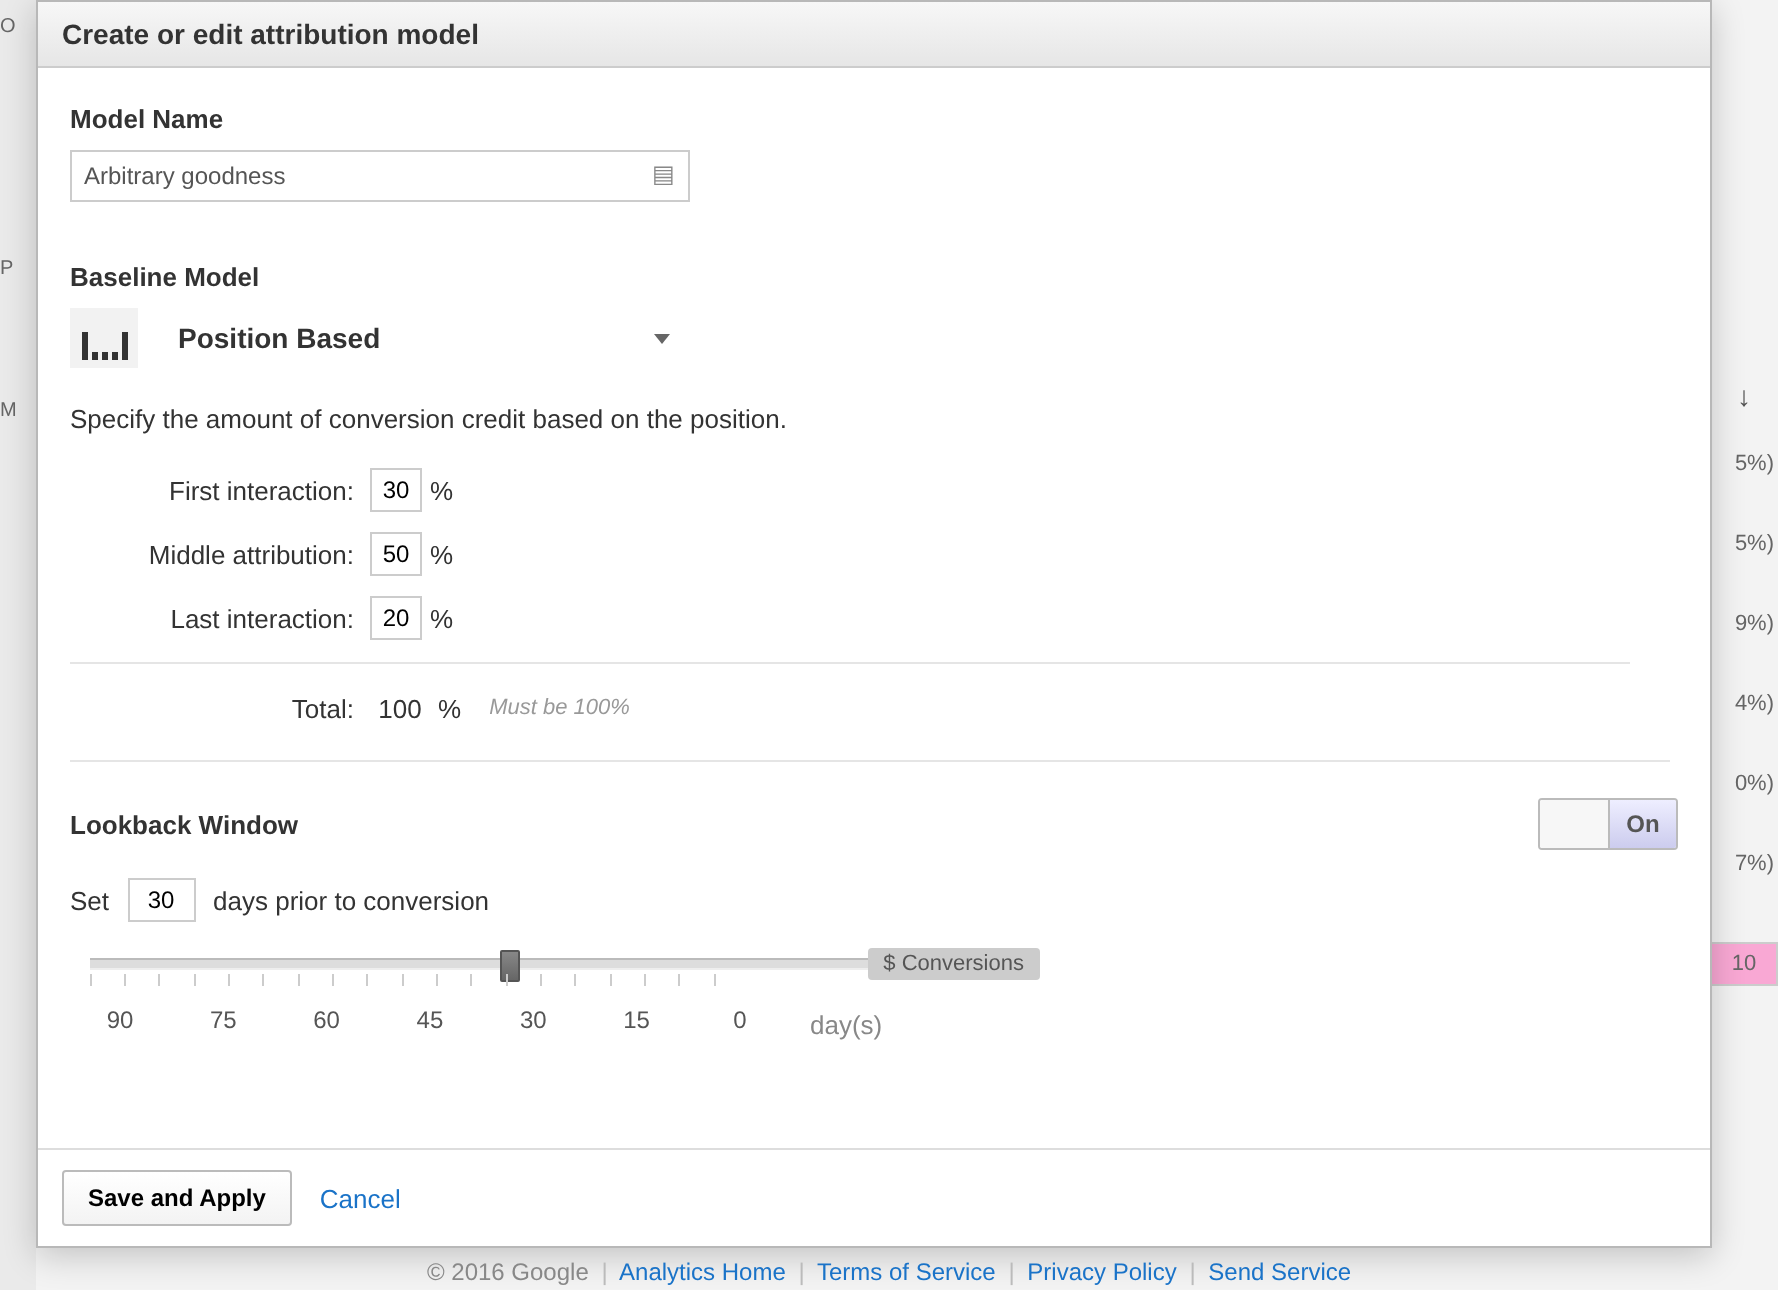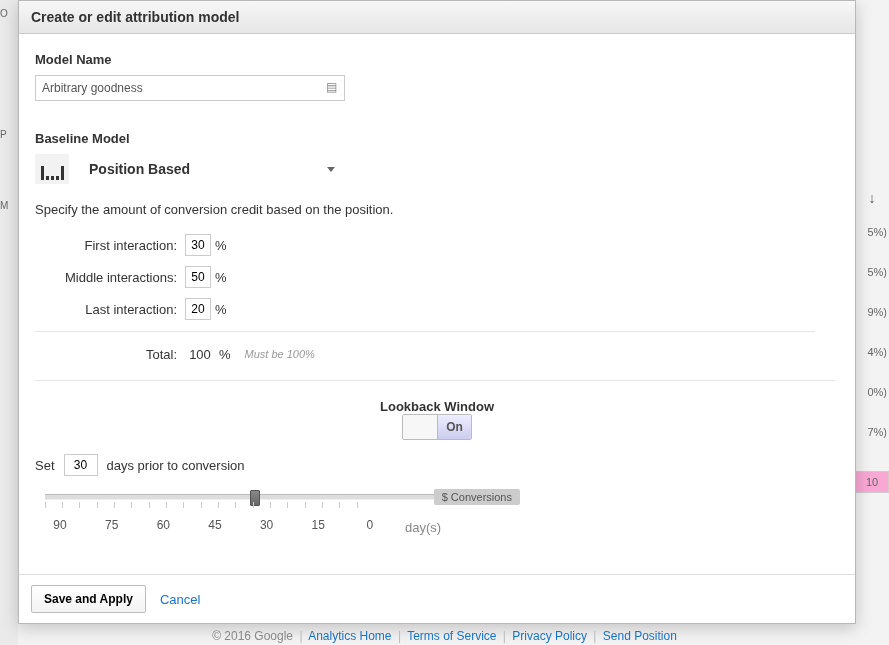--- a/index.html
+++ b/index.html
@@ -127,21 +127,20 @@
   }
   .pct-sign { margin-left: 4px; font-size: 13px; }
   .hint { margin-left: 14px; font-size: 11px; color: #999; font-style: italic; }
   .pos-total { width: 30px; text-align:center; font-size:13px; }
 
   .divider { border-top: 1px solid #e5e5e5; margin: 10px 0 18px 0; }
 
   .lookback-head {
     display:flex; justify-content: space-between; align-items:center;
     margin-bottom: 14px;
-    flex-direction: column;
   }
   .toggle {
     display:flex;
     border:1px solid #bbb;
     border-radius:2px;
     overflow:hidden;
     height:26px;
   }
   .toggle .seg {
     width:34px; display:flex; align-items:center; justify-content:center;
@@ -261,21 +260,21 @@
 
     <div class="desc-text">Specify the amount of conversion credit based on the position.</div>
 
     <div class="pos-table">
       <div class="pos-row">
         <div class="pos-label">First interaction:</div>
         <input class="num-input" value="30" style="">
         <span class="pct-sign">%</span>
       </div>
       <div class="pos-row">
-        <div class="pos-label">Middle interactions:</div>
+        <div class="pos-label">Middle attribution:</div>
         <input class="num-input" value="50" style="">
         <span class="pct-sign">%</span>
       </div>
       <div class="pos-row">
         <div class="pos-label">Last interaction:</div>
         <input class="num-input" value="20" style="">
         <span class="pct-sign">%</span>
       </div>
       <div class="divider" style="margin:6px 0 6px 0; width:780px;"></div>
       <div class="pos-row">
@@ -355,14 +354,14 @@
 
 <div class="page-footer">
   <span>© 2016 Google</span>
   <span class="sep">|</span>
   <a href="#">Analytics Home</a>
   <span class="sep">|</span>
   <a href="#">Terms of Service</a>
   <span class="sep">|</span>
   <a href="#">Privacy Policy</a>
   <span class="sep">|</span>
-  <a href="#">Send Position</a>
+  <a href="#">Send Service</a>
 </div>
 
 </body></html>

